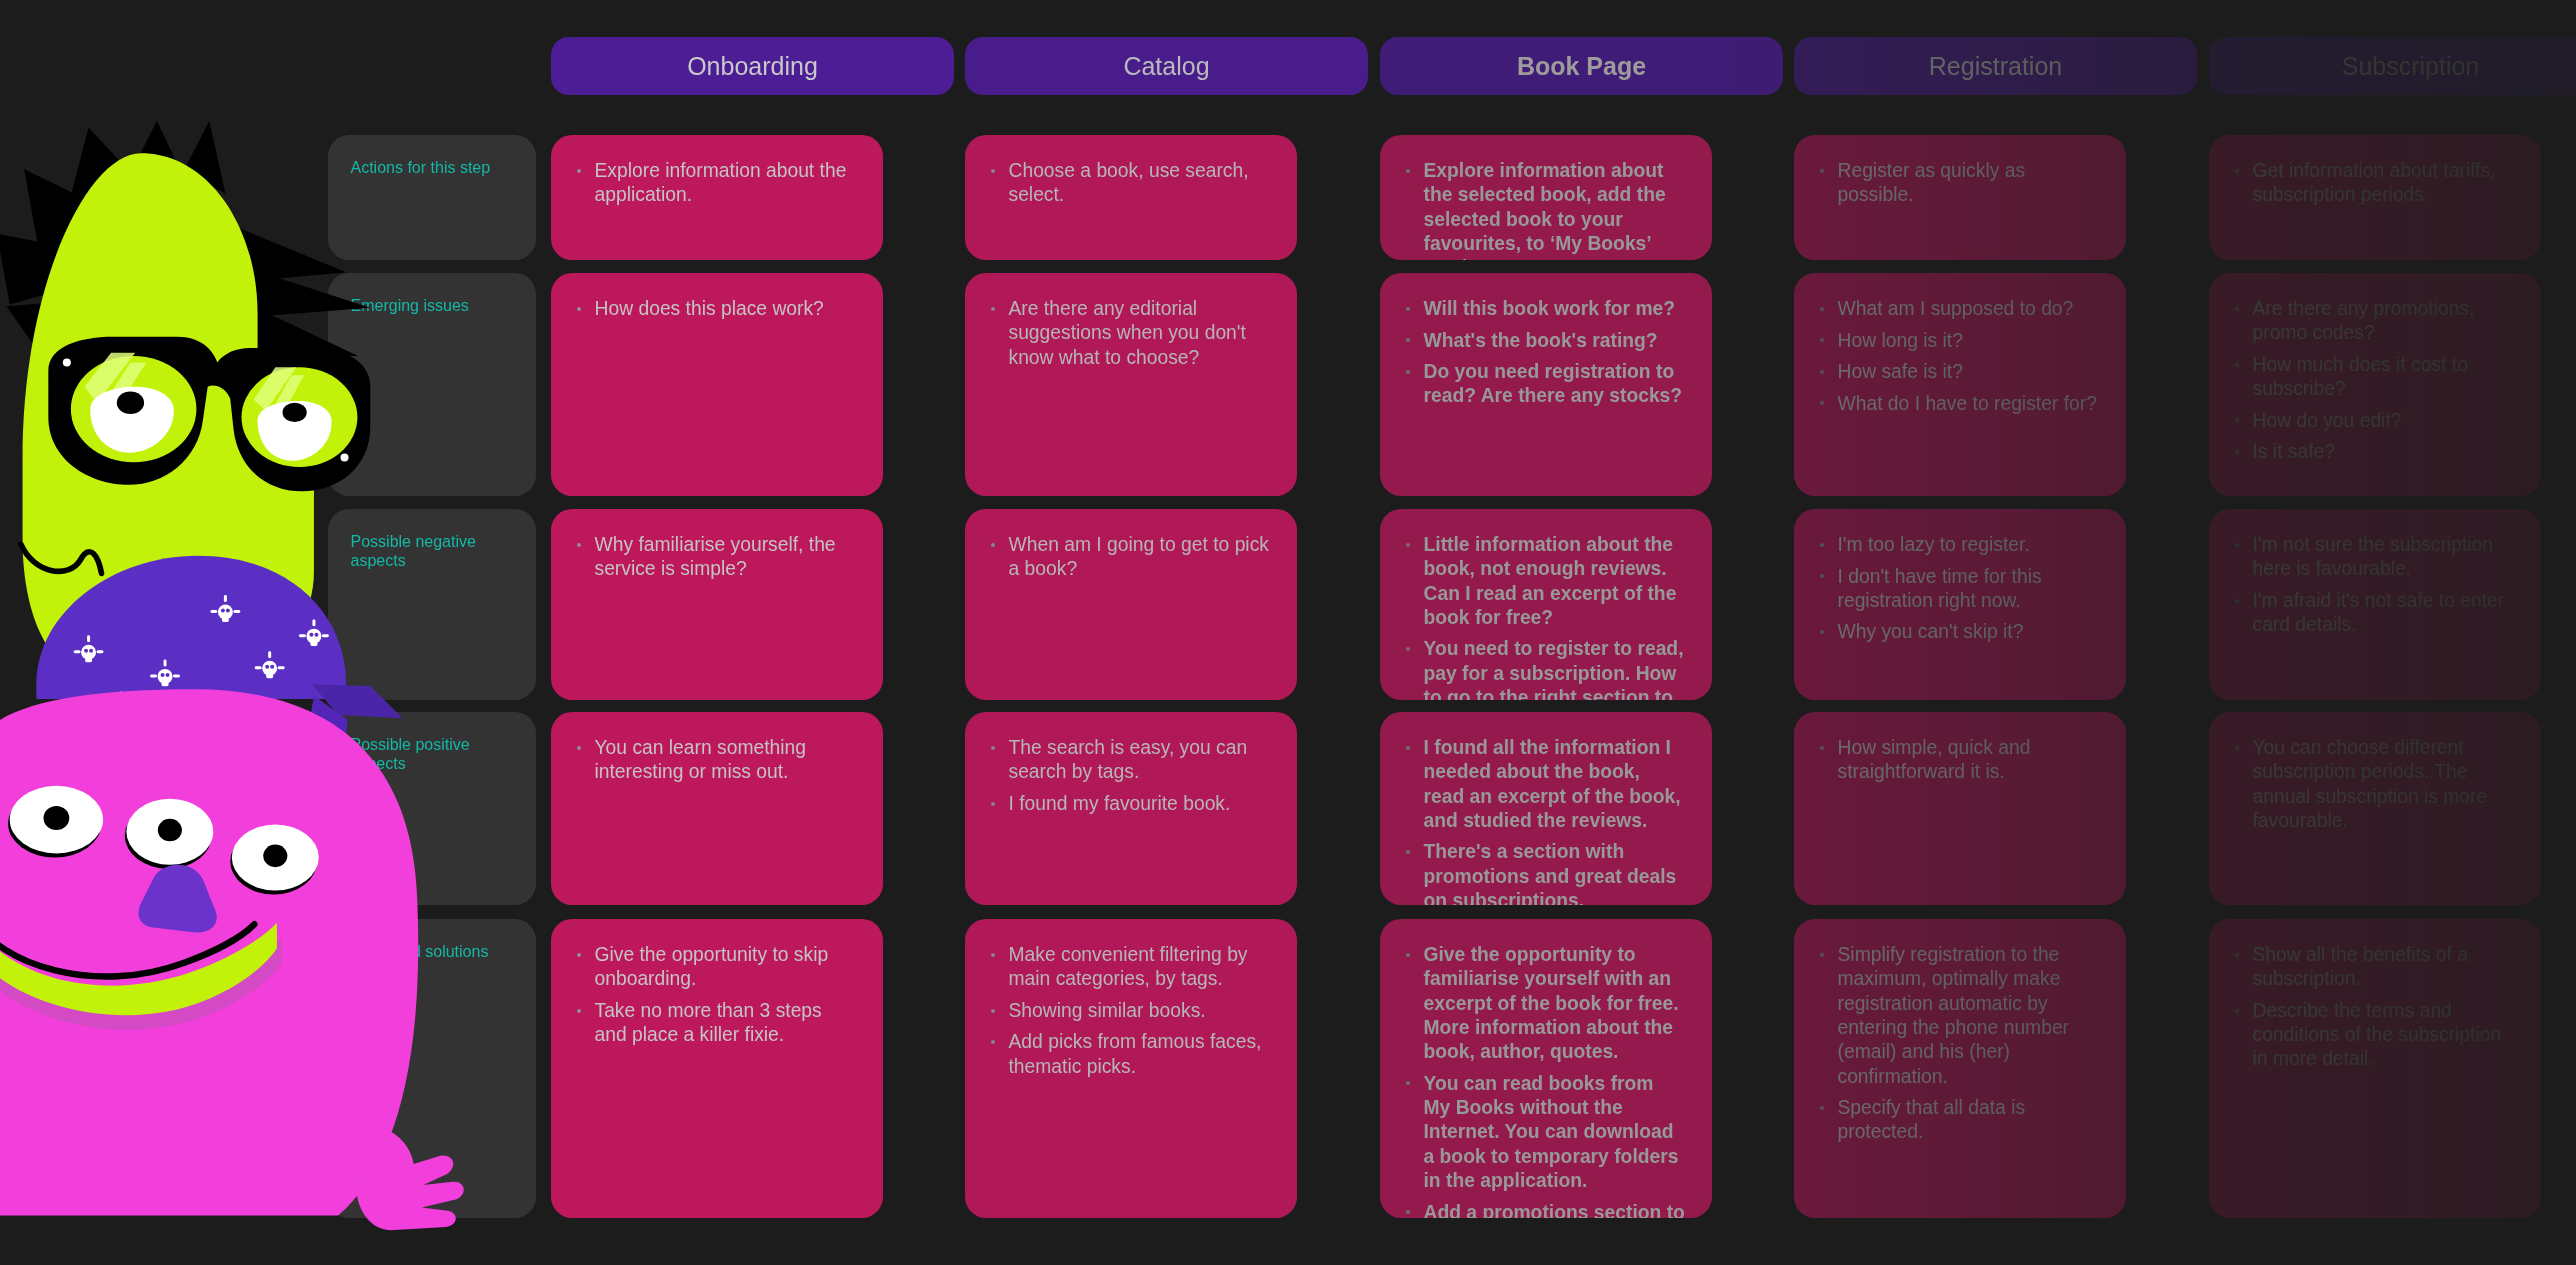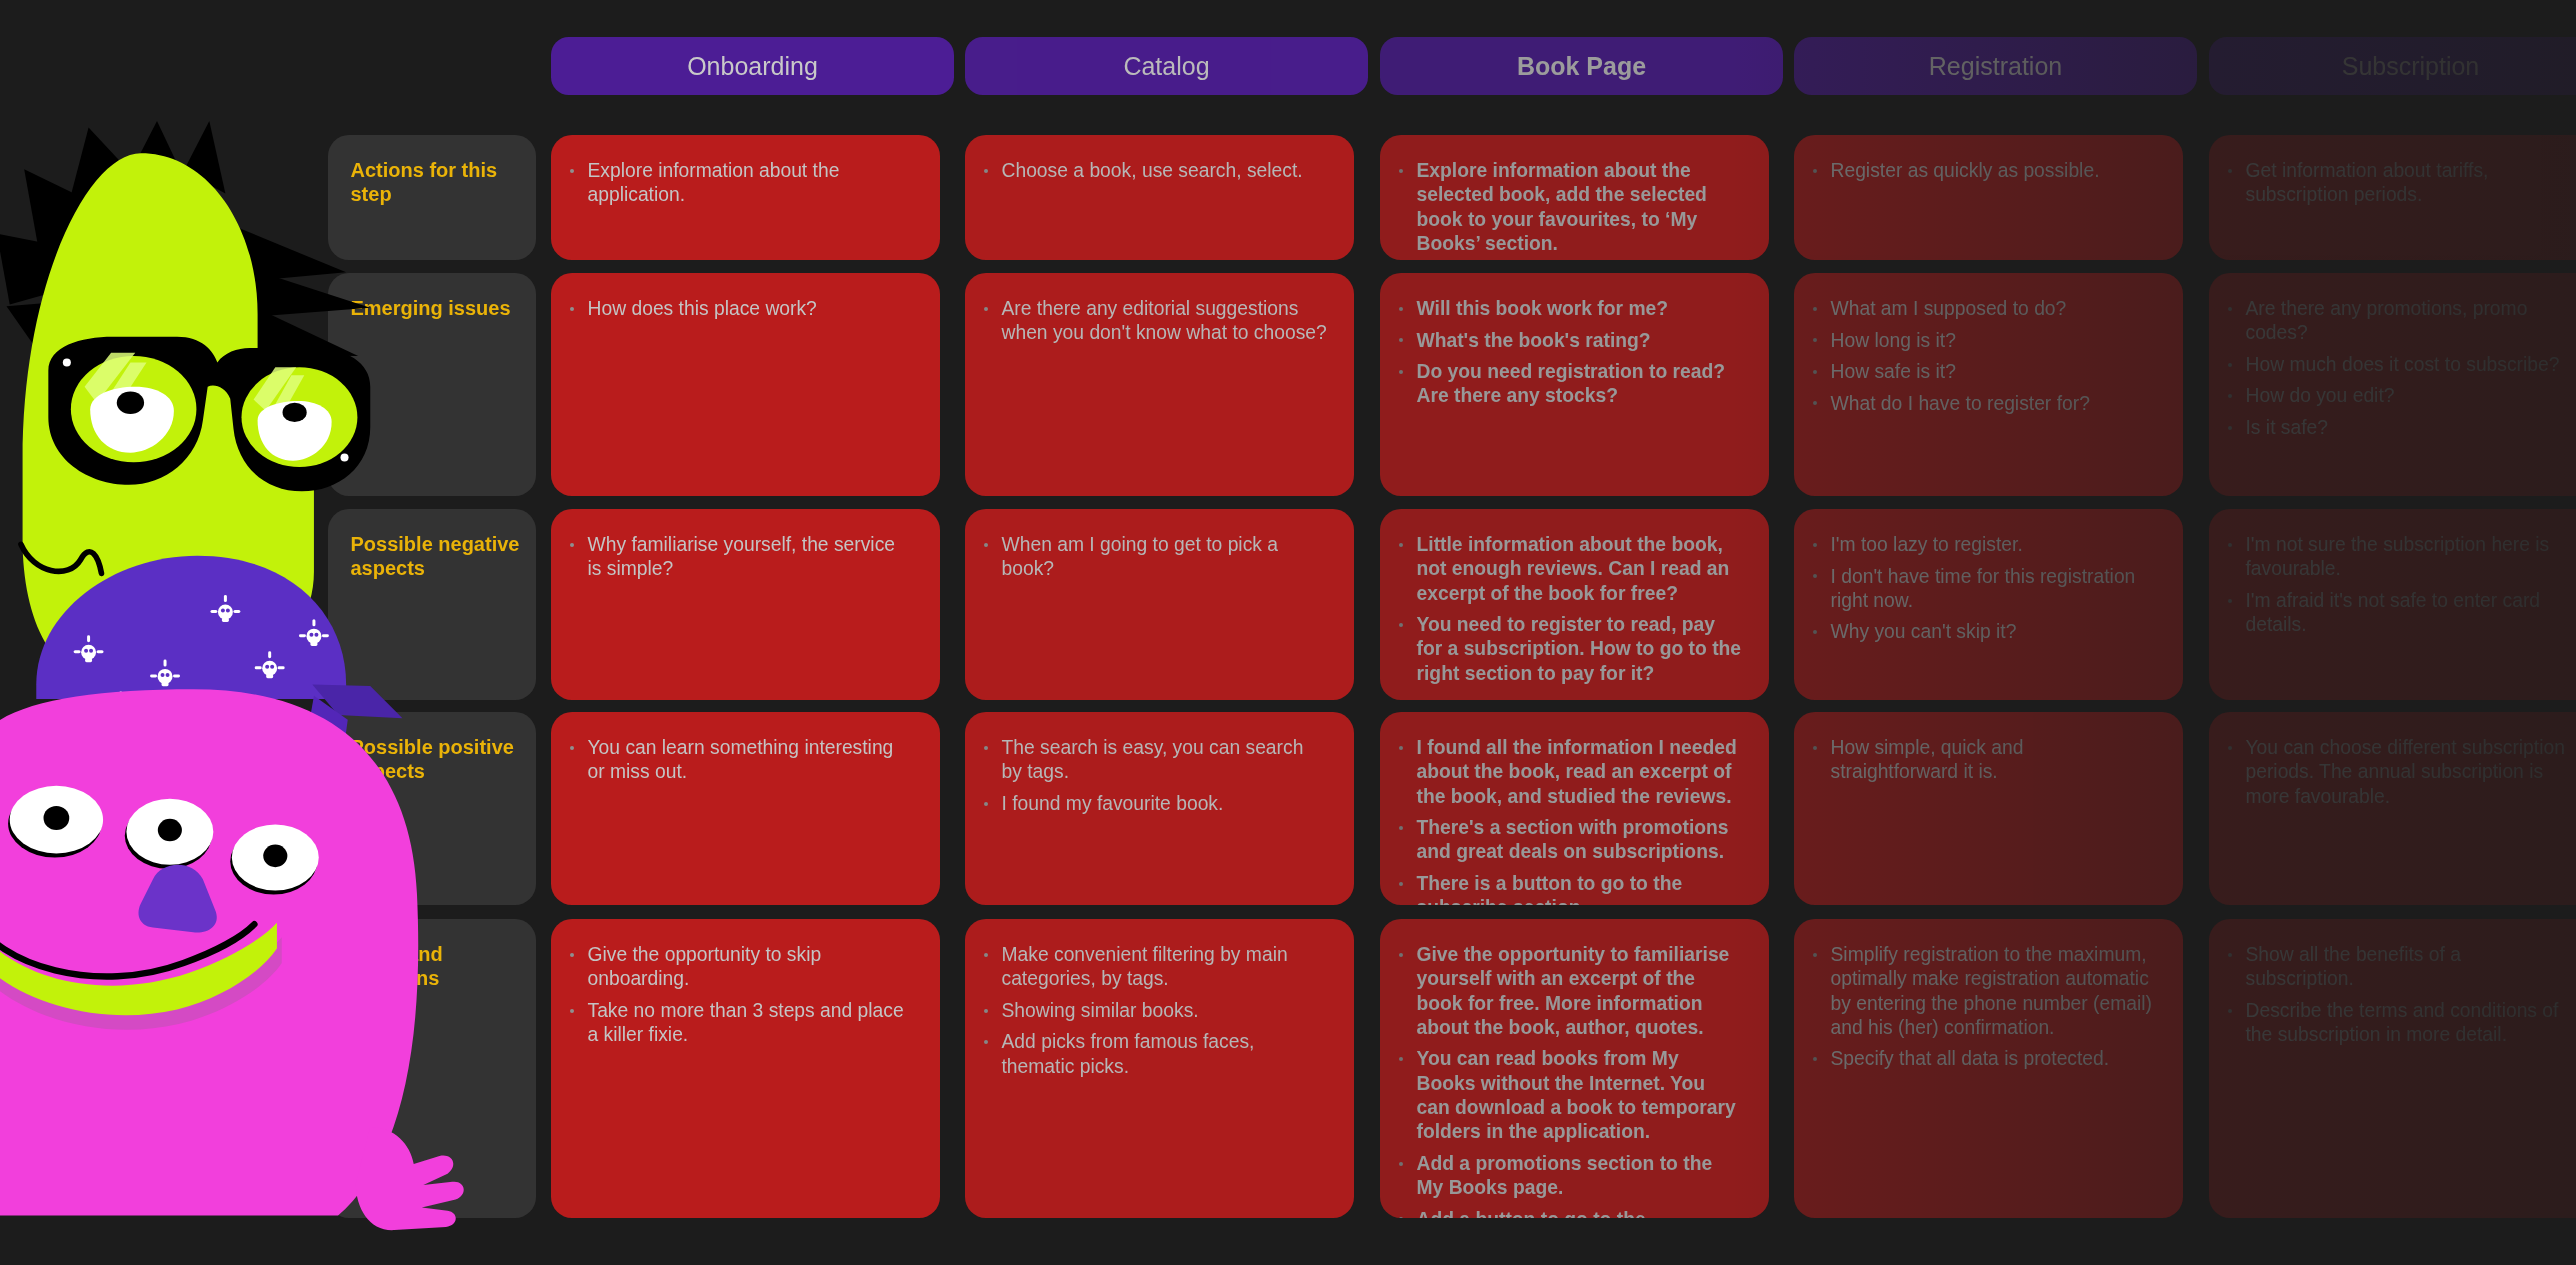--- a/index.html
+++ b/index.html
@@ -50,42 +50,41 @@
     align-items: center;
     justify-content: center;
     font-size: 25px;
     color: #c9c9c9;
     width: 403px;
   }
 
   .cell {
     position: absolute;
     border-radius: 21px;
-    background: #b91c1c;
-    padding: 24px 27px 21px 14px;
-    width: 389px;
+    background: #be185d;
+    padding: 24px 27px 21px 21px;
+    width: 332px;
     overflow: hidden;
   }
   .cell.label-cell {
     width: 208px;
     padding: 22.5px 16px 16px 22.5px;
     background: #333333;
   }
 
   .row-0 { top: 135px;  height: 125px; }
   .row-1 { top: 273px;  height: 223px; }
   .row-2 { top: 509px;  height: 191px; }
   .row-3 { top: 712px;  height: 193px; }
   .row-4 { top: 919px; height: 299px; }
 
   .label-text {
-    font-size: 20px;
+    font-size: 16px;
     line-height: 1.22;
-    color: #eab308;
-    font-weight: bold;
+    color: #14b8a6;
   }
 
   ul.bullets {
     list-style: none;
     font-size: 19.3px;
     line-height: 1.26;
     color: #c4c4c4;
   }
   ul.bullets li {
     position: relative;

